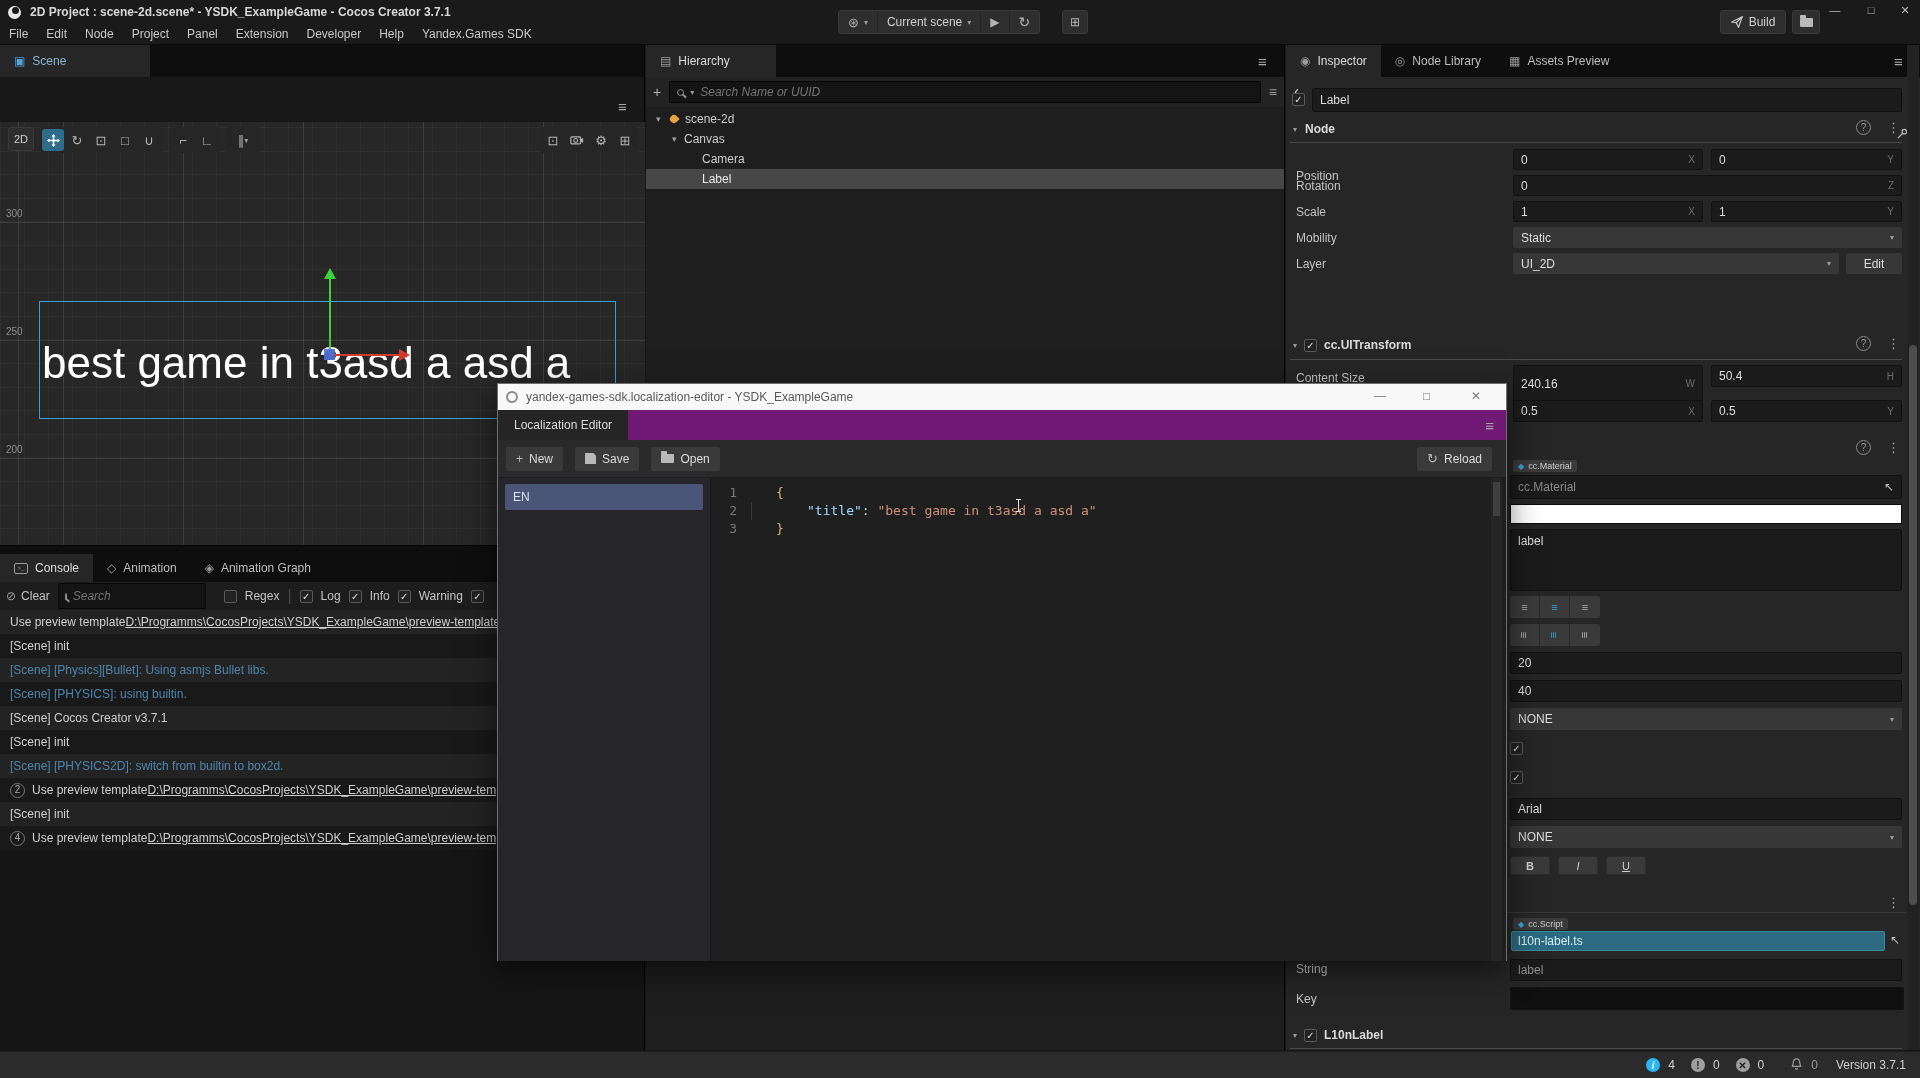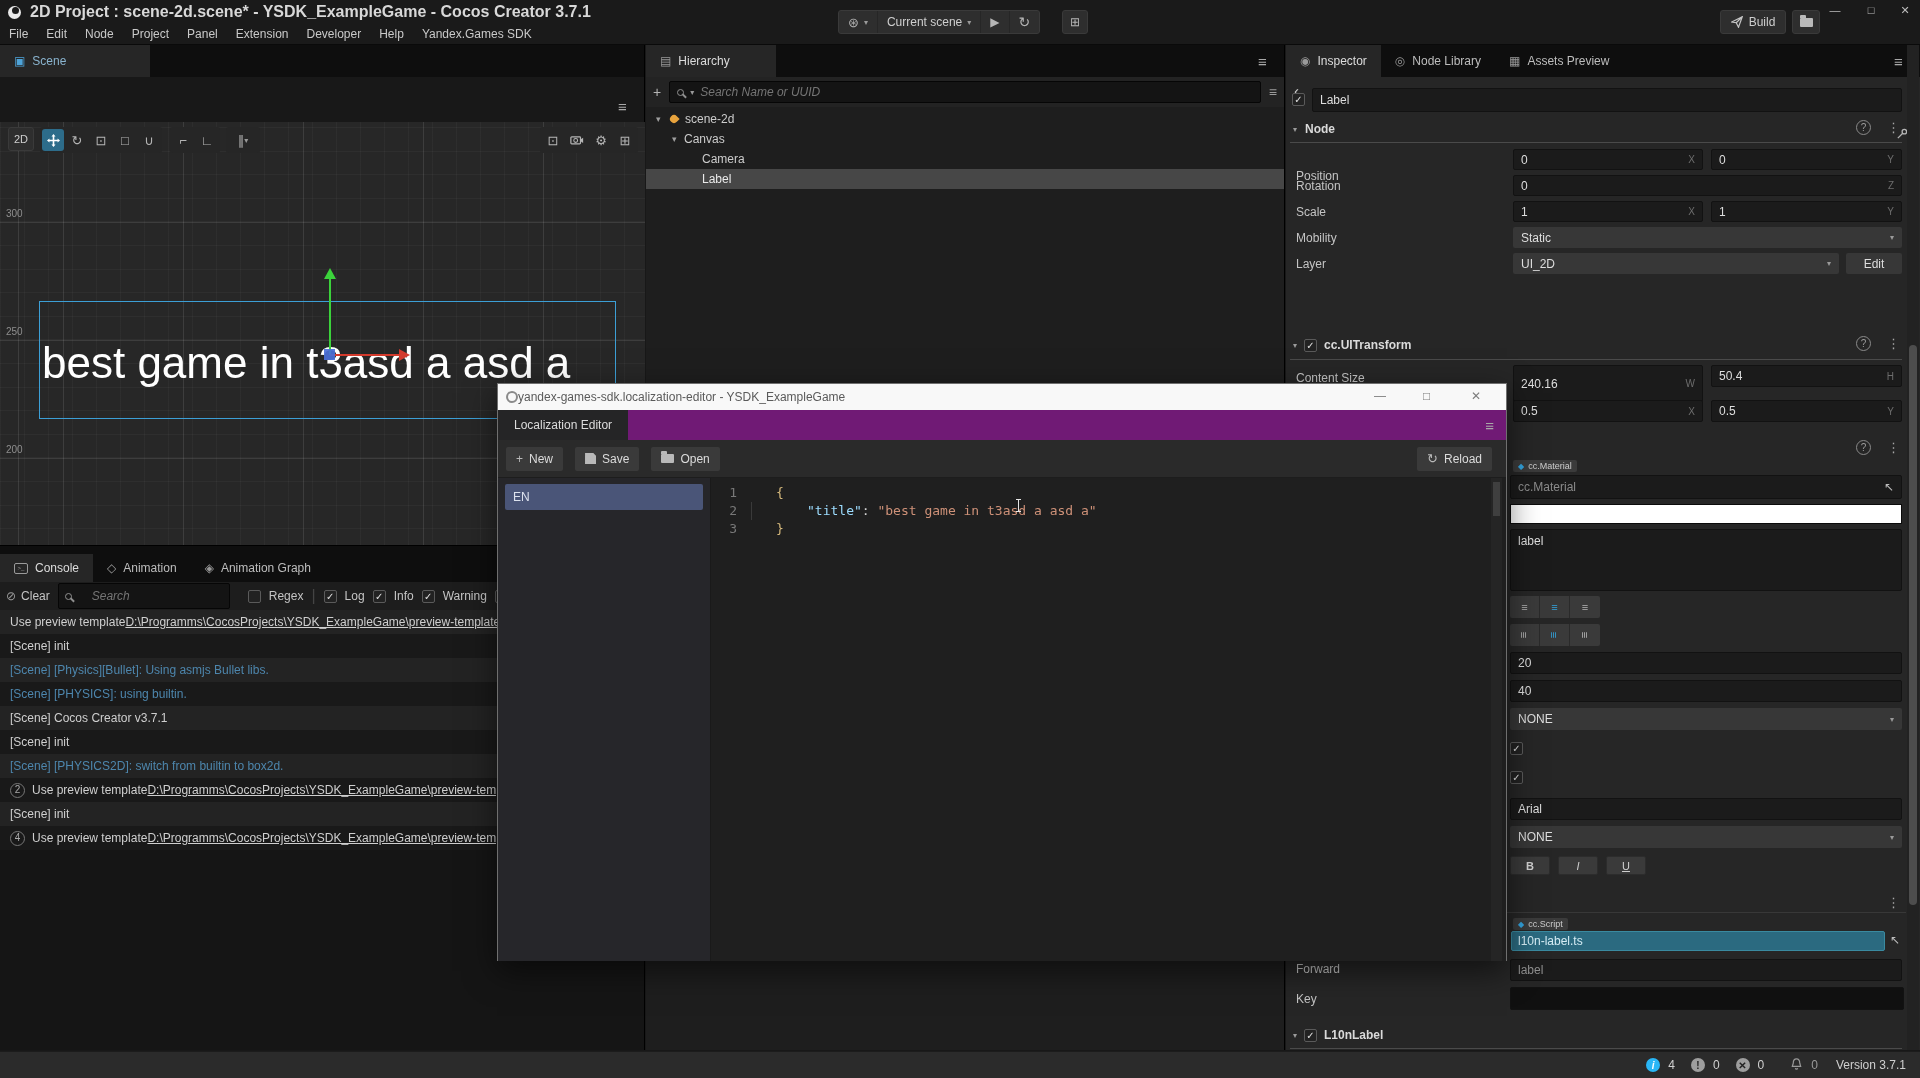--- a/index.html
+++ b/index.html
@@ -6,21 +6,21 @@
   html,body { background:#101010; }
   #app { position:relative; width:1920px; height:1078px; overflow:hidden;
          background:#181818; font-family:"Liberation Sans",sans-serif; color:#cfcfcf; }
   .abs { position:absolute; }
   .flex { display:flex; align-items:center; }
 
   
   #titlebar { left:0; top:0; width:1920px; height:24px; background:#1a1a1a; }
   #menubar  { left:0; top:24px; width:1920px; height:21px; background:#1a1a1a; border-bottom:1px solid #0a0a0a; }
   .menu-item { padding:0 9px; font-size:12px; color:#c9c9c9; height:21px; display:flex; align-items:center; }
-  .title-text { font-size:16px; font-weight:700; color:#d8d8d8; }
+  .title-text { font-size:12px; font-weight:700; color:#d8d8d8; }
   .cocos-logo { width:13px; height:13px; border-radius:50%; background:#e9e9e9; position:relative; overflow:hidden; }
   .cocos-logo::after { content:""; position:absolute; width:7px; height:7px; border-radius:50%; background:#1a1a1a; top:1px; left:4px; }
   .winctl { width:26px; height:16px; display:flex; align-items:center; justify-content:center; color:#bdbdbd; font-size:11px; }
 
   .tool-seg { background:#2e2e2e; border:1px solid #3a3a3a; border-radius:3px; height:24px; display:flex; align-items:center; }
   .tool-seg > div { padding:0 9px; height:100%; display:flex; align-items:center; gap:5px; border-right:1px solid #262626; font-size:12px; color:#cfcfcf; }
   .tool-seg > div:last-child { border-right:none; }
   .chev { font-size:8px; color:#9a9a9a; }
   .sq-btn { background:#2e2e2e; border:1px solid #3a3a3a; border-radius:3px; height:24px; display:flex; align-items:center; justify-content:center; gap:6px; color:#cfcfcf; font-size:12px; }
 
@@ -258,21 +258,21 @@
       <div class="tab" style="height:28px">
         <span style="color:#9a9a9a">◈</span>
         <span>Animation Graph</span>
       </div>
     </div>
     <div class="flex" style="height:28px;background:#1d1d1d;padding:0 6px;gap:8px">
       <span class="flex" style="gap:5px;font-size:12px;color:#c4c4c4">
         <span style="color:#9a9a9a">⊘</span>
         <span>Clear</span>
       </span>
-      <span class="flex" style="background:#141414;border:1px solid #060606;border-radius:2px;height:20px;width:172px;padding:12px 6px;gap:20px">
+      <span class="flex" style="background:#141414;border:1px solid #060606;border-radius:2px;height:20px;width:148px;padding:12px 6px;gap:6px">
         <span class="search-ico"></span>
         <input style="background: transparent; border: none; outline: none; color: rgb(187, 187, 187); font-style: italic; font-size: 12px; width: 130px; font-family: inherit;" placeholder="Search">
       </span>
       <span class="cb" style="margin-left:10px"></span>
       <span style="font-size:12px;color:#c4c4c4">Regex</span>
       <span style="color:#444">|</span>
       <span class="cb on"></span>
       <span style="font-size:12px;color:#c4c4c4">Log</span>
       <span class="cb on"></span>
       <span style="font-size:12px;color:#c4c4c4">Info</span>
@@ -534,21 +534,21 @@
     <div class="divider abs" style="left:0;top:867px;width:620px;background:#383838"></div>
     <div class="chip abs" style="left:227px;top:873px">
       <span class="dia">◆</span>
       <span>cc.Script</span>
     </div>
     <div class="abs flex" style="left:225px;top:886px;width:374px;height:20px;background:#2b6a80;border:1px solid #3a8aa0;border-radius:2px;padding:0 6px;font-size:12px;color:#d5ecf4">
       <span>l10n-label.ts</span>
     </div>
     <span class="abs" style="left:604px;top:888px;color:#bdbdbd;font-size:12px">↖</span>
 
-    <span class="plabel abs" style="left:10px;top:917px">Forward</span>
+    <span class="plabel abs" style="left:10px;top:917px">String</span>
     <div class="inp abs" style="left:224px;top:914px;width:392px;height:22px;color:#8f8f8f">
         <span>label</span>
       </div>
 
     <span class="plabel abs" style="left:10px;top:947px">Key</span>
     <div class="inp abs" style="left:224px;top:942px;width:394px;height:23px;background:#101010">
         <span></span>
       </div>
 
     <div class="flex abs" style="left:7px;top:983px;gap:7px">
@@ -559,21 +559,21 @@
     <div class="divider abs" style="left:4px;top:1003px;width:612px;background:#4a4a4a"></div>
 
     <div class="abs" style="left:621px;top:0;width:12px;height:1005px;background:#222">
       <div class="abs" style="left:2px;top:300px;width:8px;height:560px;background:#4d4d4d;border-radius:4px"></div>
     </div>
   </div>
 
   <div id="loc-window" class="abs">
     <div id="loc-titlebar">
       <span class="cocos-logo-lt" style="margin-left:8px"></span>
-      <span class="loc-title" style="margin-left:0">yandex-games-sdk.localization-editor - YSDK_ExampleGame</span>
+      <span class="loc-title" style="margin-left:8px">yandex-games-sdk.localization-editor - YSDK_ExampleGame</span>
       <span class="abs" style="left:876px;top:5px;color:#7d7d7d;font-size:12px">—</span>
       <span class="abs" style="left:925px;top:5px;color:#7d7d7d;font-size:12px">□</span>
       <span class="abs" style="left:973px;top:5px;color:#7d7d7d;font-size:12px">✕</span>
     </div>
     <div class="flex" style="height:30px;background:#701a75">
       <div style="height:30px;background:#252526;display:flex;align-items:center;padding:0 16px;font-size:12px;color:#dcdcdc">
         <span>Localization Editor</span>
       </div>
       <span class="ham" style="margin-left:auto;margin-right:12px">≡</span>
     </div>

